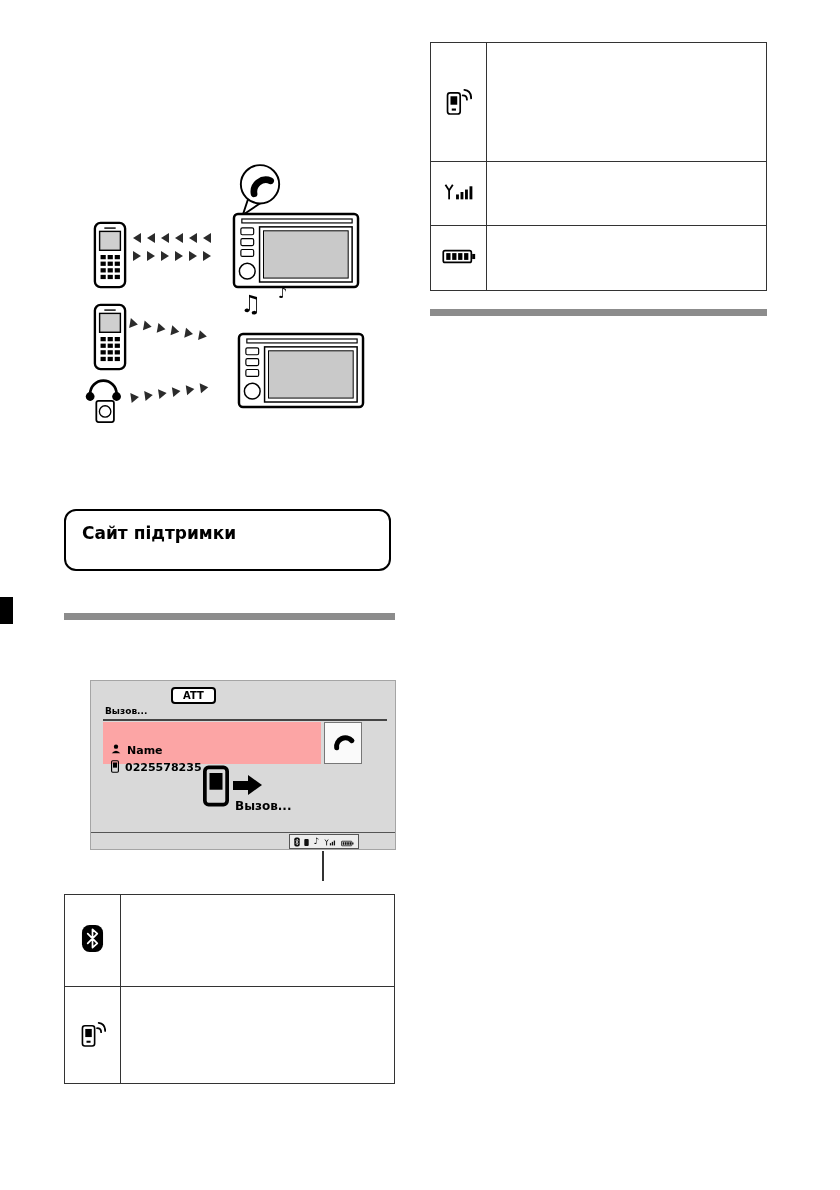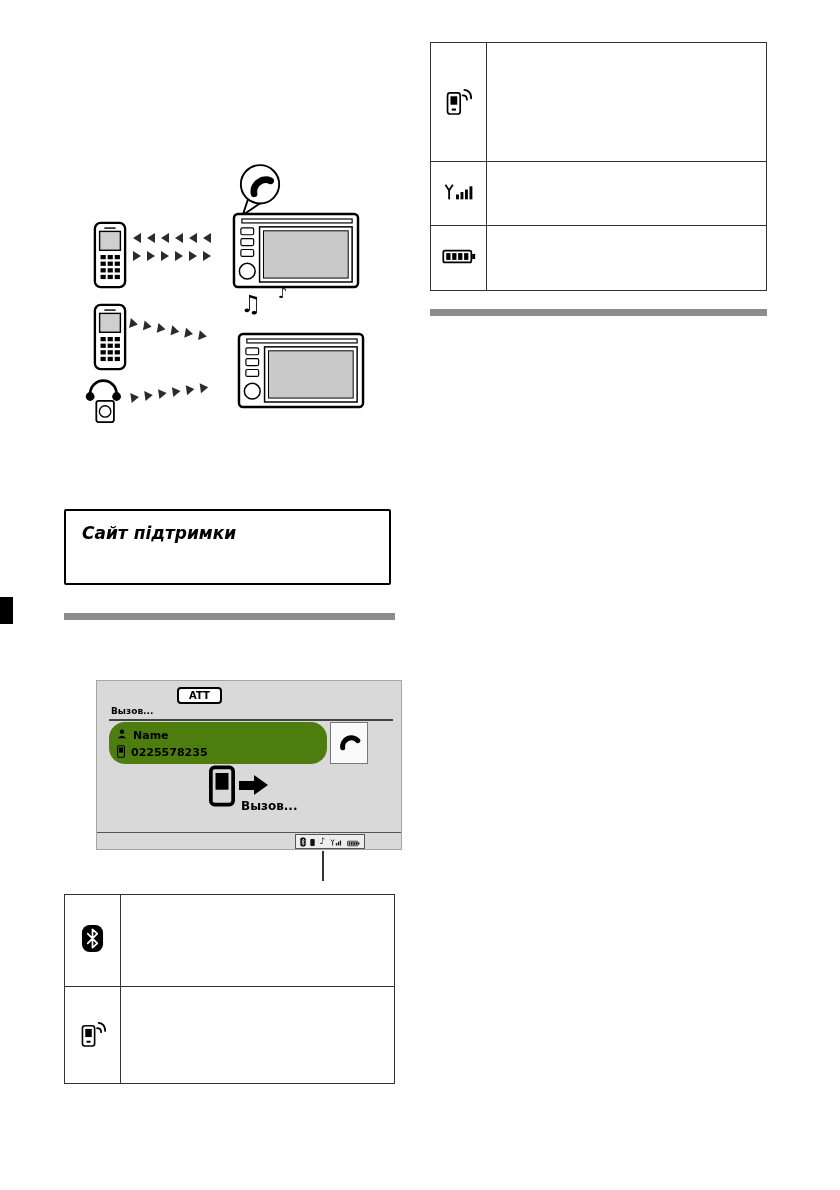--- a/index.html
+++ b/index.html
@@ -9,31 +9,31 @@
 
   
   .icon-table{position:absolute;border:1.5px solid #333;box-sizing:border-box;background:#fff;}
   .icon-table .trow{display:flex;border-bottom:1.5px solid #333;box-sizing:border-box;}
   .icon-table .trow:last-child{border-bottom:none;}
   .cell-icon{width:56px;border-right:1.5px solid #333;display:flex;align-items:center;justify-content:center;box-sizing:border-box;}
   .cell-text{flex:1;}
 
   .divider{position:absolute;height:7px;background:#8c8c8c;}
 
-  .support-box{position:absolute;left:64px;top:509px;width:327px;height:76px;border:2.5px solid #000;
-               border-radius:2px;box-sizing:border-box;font-style:italic;}
+  .support-box{position:absolute;left:64px;top:509px;width:327px;height:62px;border:2.5px solid #000;
+               border-radius:12px;box-sizing:border-box;}
   .support-title{font-weight:bold;font-size:17px;padding:12px 16px;}
 
   
-  .screen{position:absolute;left:90px;top:680px;width:306px;height:170px;background:#d9d9d9;border:1px solid #a5a5a5;box-sizing:border-box;margin-left:6px;}
+  .screen{position:absolute;left:90px;top:680px;width:306px;height:170px;background:#d9d9d9;border:1px solid #a5a5a5;box-sizing:border-box;}
   .att-btn{position:absolute;left:80px;top:6px;background:#fff;border:2px solid #000;border-radius:4px;
            font-size:10px;font-weight:bold;padding:1px 10px;}
   .call-status{position:absolute;left:14px;top:25px;font-size:9px;font-weight:bold;}
   .screen-line{position:absolute;left:12px;top:38px;width:284px;height:1.5px;background:#444;}
-  .caller-box{position:absolute;left:12px;top:41px;width:218px;height:42px;background:#4d7c0f;box-sizing:border-box;padding:5px 8px;border-radius:16px;}
+  .caller-box{position:absolute;left:12px;top:41px;width:218px;height:42px;background:#fca5a5;box-sizing:border-box;padding:20px 8px;}
   .caller-row{display:flex;align-items:center;gap:6px;font-size:11px;font-weight:bold;height:17px;}
   .hangup-btn{position:absolute;left:233px;top:41px;width:38px;height:42px;background:#fafafa;border:1px solid #777;
               box-sizing:border-box;display:flex;align-items:center;justify-content:center;}
   .center-graphic{position:absolute;left:112px;top:84px;width:130px;height:64px;}
   .cg-phone{position:absolute;left:0;top:0;}
   .cg-arrow{position:absolute;left:30px;top:10px;display:flex;align-items:center;}
   .cg-arrow .shaft{width:15px;height:9px;background:#000;}
   .cg-arrow .head{width:0;height:0;border-top:10px solid transparent;border-bottom:10px solid transparent;border-left:14px solid #000;}
   .cg-label{position:absolute;left:32px;top:34px;font-size:12px;font-weight:bold;}
   .screen-bottom-line{position:absolute;left:0;top:151px;width:100%;height:1px;background:#555;}

